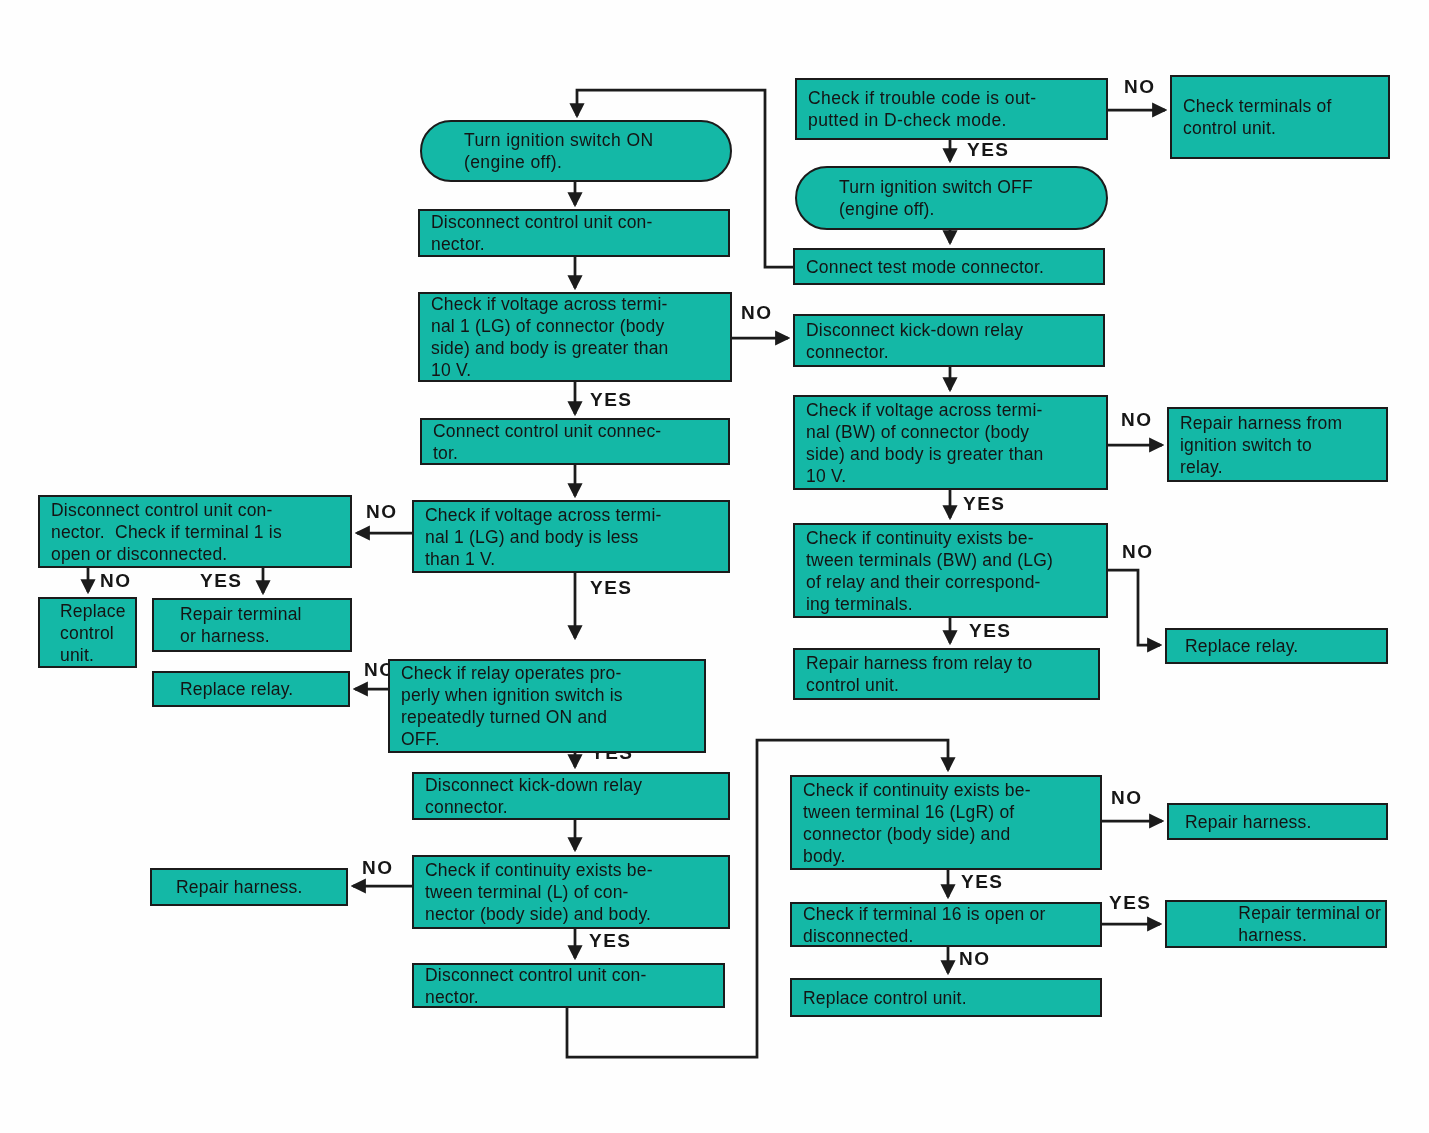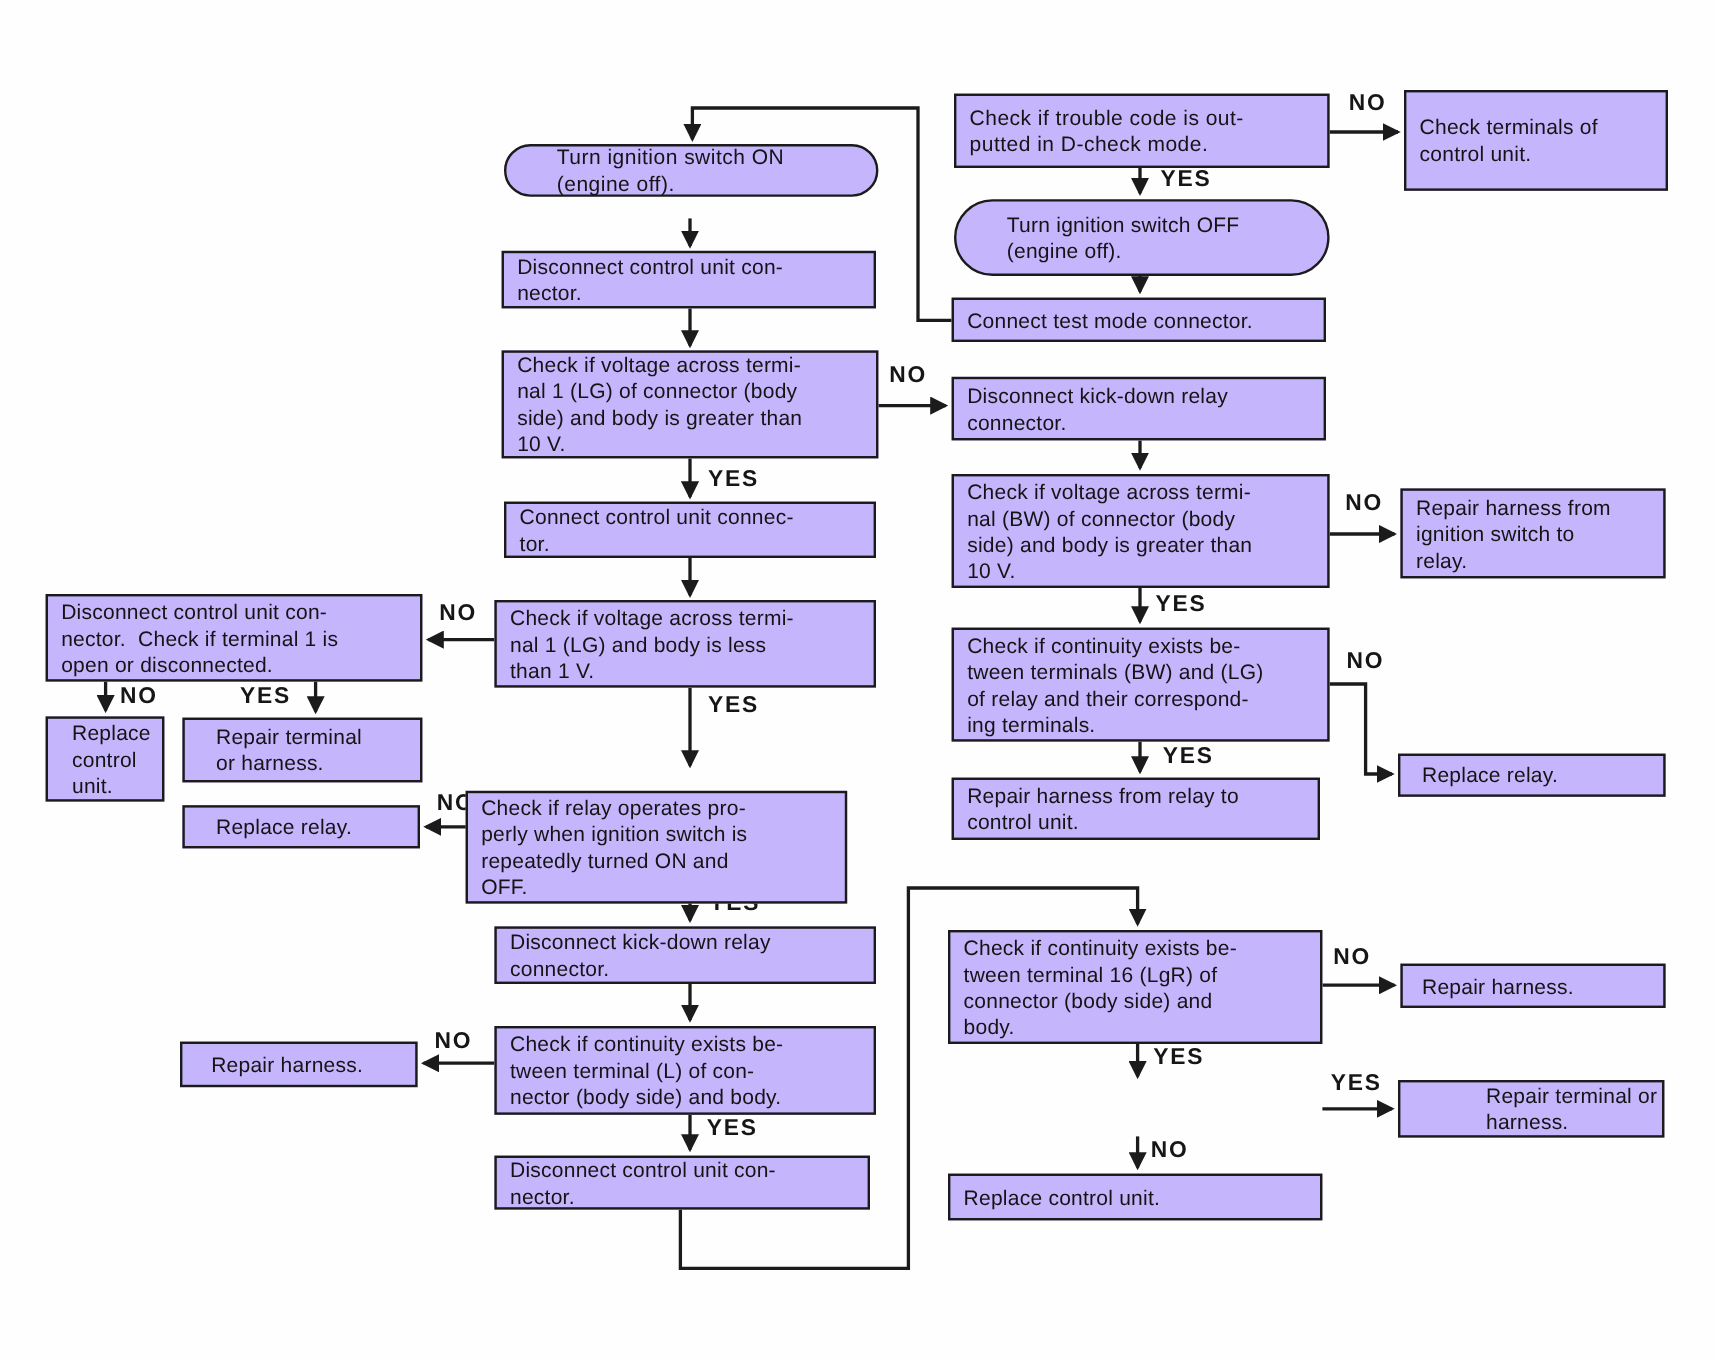--- a/index.html
+++ b/index.html
@@ -18,21 +18,21 @@
   }
   .edge-line {
     fill:none;
     stroke:#1b1b1b;
     stroke-width:2.75;
   }
   .node {
     position:absolute;
     box-sizing:border-box;
     border:2.6px solid #1b1b1b;
-    background:#c4b5fd;
+    background:#14b8a6;
     color:#141414;
     display:flex;
     align-items:center;
   }
   .node.oval { border-radius:33px; }
   .node-text {
     white-space:pre;
     font-size:17.5px;
     line-height:22px;
     letter-spacing:0.2px;
@@ -107,21 +107,21 @@
     <div class="edge-label" data-name="decision-label-no" style="left: 1124px; top: 76px;">NO</div>
     <div class="edge-label" data-name="decision-label-yes" style="left: 967px; top: 139px;">YES</div>
     <div class="edge-label" data-name="decision-label-no" style="left: 1121px; top: 409px;">NO</div>
     <div class="edge-label" data-name="decision-label-yes" style="left: 963px; top: 493px;">YES</div>
     <div class="edge-label" data-name="decision-label-no" style="left: 1122px; top: 541px;">NO</div>
     <div class="edge-label" data-name="decision-label-yes" style="left: 969px; top: 620px;">YES</div>
     <div class="edge-label" data-name="decision-label-no" style="left: 1111px; top: 787px;">NO</div>
     <div class="edge-label" data-name="decision-label-yes" style="left: 961px; top: 871px;">YES</div>
     <div class="edge-label" data-name="decision-label-yes" style="left: 1109px; top: 892px;">YES</div>
     <div class="edge-label" data-name="decision-label-no" style="left: 959px; top: 948px;">NO</div>
-    <div class="node oval" data-name="flow-node-B1" style="left: 420px; top: 120px; width: 312px; height: 44px;">
+    <div class="node oval" data-name="flow-node-B1" style="left: 420px; top: 120px; width: 312px; height: 62px;">
       <div class="node-text" data-name="flow-node-text">Turn ignition switch ON
 (engine off).</div>
     </div>
     <div class="node rect" data-name="flow-node-B2" style="left: 418px; top: 209px; width: 312px; height: 48px;">
       <div class="node-text" data-name="flow-node-text">Disconnect control unit con-
 nector.</div>
     </div>
     <div class="node rect" data-name="flow-node-B3" style="left: 418px; top: 292px; width: 314px; height: 90px;">
       <div class="node-text" data-name="flow-node-text">Check if voltage across termi-
 nal 1 (LG) of connector (body
@@ -206,20 +206,24 @@
     <div class="node rect" data-name="flow-node-C7" style="left: 793px; top: 648px; width: 307px; height: 52px;">
       <div class="node-text" data-name="flow-node-text">Repair harness from relay to
 control unit.</div>
     </div>
     <div class="node rect" data-name="flow-node-C8" style="left: 790px; top: 775px; width: 312px; height: 95px;">
       <div class="node-text" data-name="flow-node-text">Check if continuity exists be-
 tween terminal 16 (LgR) of
 connector (body side) and
 body.</div>
     </div>
+    <div class="node rect" data-name="flow-node-C9" style="left: 790px; top: 902px; width: 312px; height: 45px;">
+      <div class="node-text" data-name="flow-node-text">Check if terminal 16 is open or
+disconnected.</div>
+    </div>
     <div class="node rect" data-name="flow-node-C10" style="left: 790px; top: 978px; width: 312px; height: 39px;">
       <div class="node-text" data-name="flow-node-text">Replace control unit.</div>
     </div>
     <div class="node rect" data-name="flow-node-D1" style="left: 1170px; top: 75px; width: 220px; height: 84px;">
       <div class="node-text" data-name="flow-node-text">Check terminals of
 control unit.</div>
     </div>
     <div class="node rect" data-name="flow-node-D2" style="left: 1167px; top: 407px; width: 221px; height: 75px;">
       <div class="node-text" data-name="flow-node-text">Repair harness from
 ignition switch to

